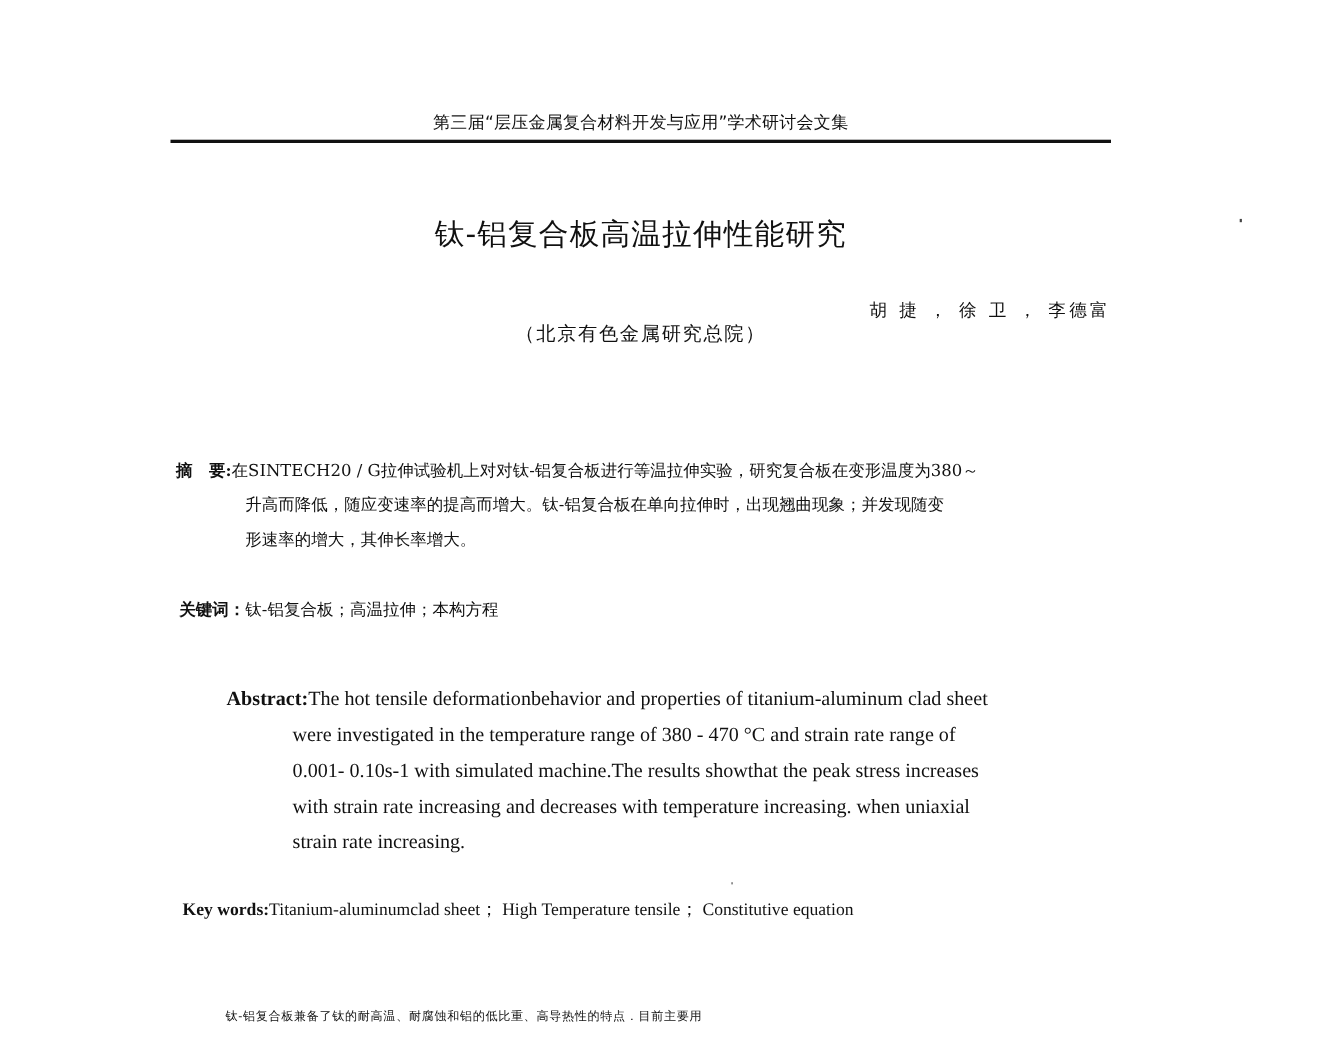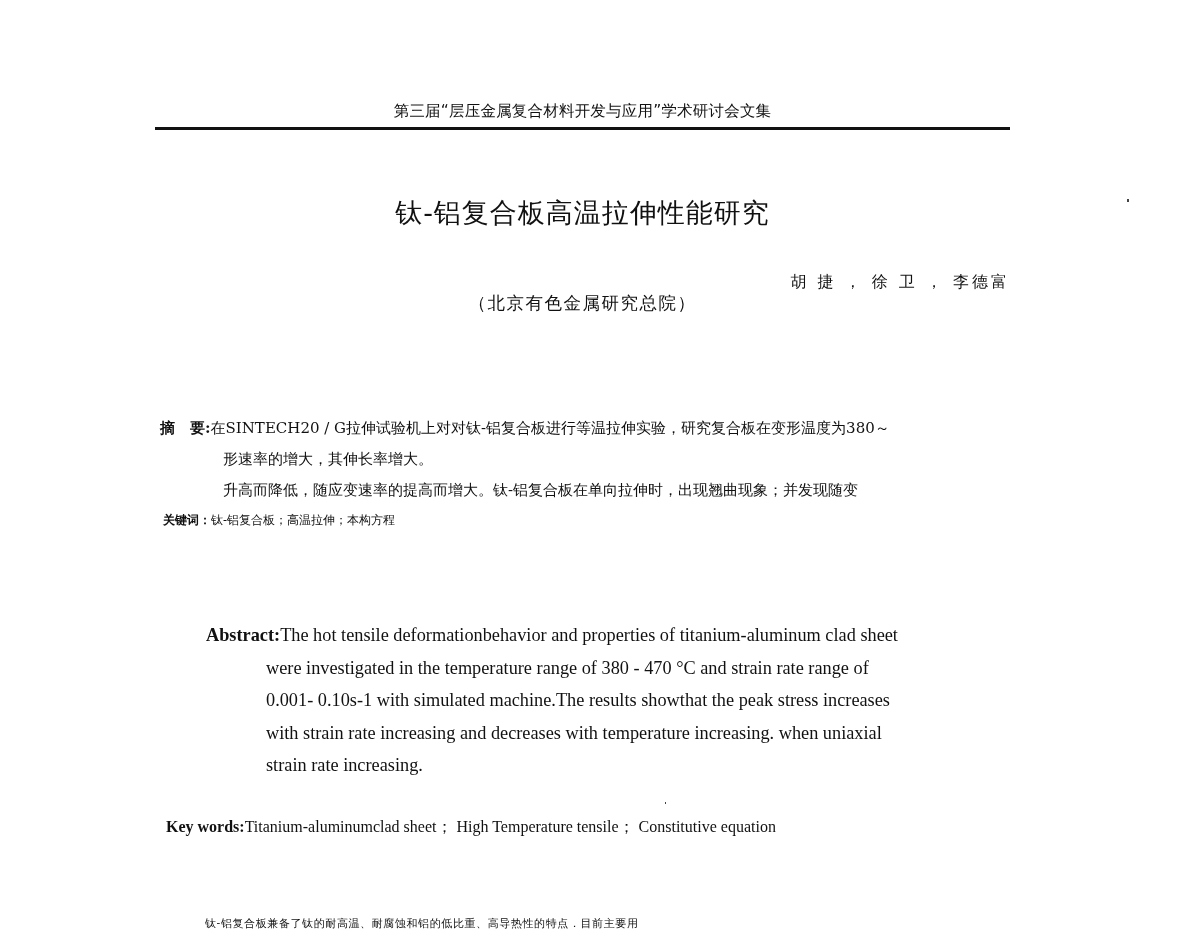--- a/index.html
+++ b/index.html
@@ -31,21 +31,21 @@
     font-size: 17.5px; letter-spacing: 1.5px;
   }
   .cn-abs {
     left: 160px; width: 860px; top: 413px;
     font-size: 15px; line-height: 31px;
   }
   .cn-abs .label { font-weight: bold; }
   .cn-line { white-space: nowrap; }
   .cn-indent { padding-left: 63px; }
   .cn-kw {
-    left: 163px; top: 512px; font-size: 12px; white-space: nowrap;
+    left: 163px; top: 545px; font-size: 15px; white-space: nowrap;
   }
   .cn-kw .label { font-weight: bold; }
   .en-abs {
     left: 166px; width: 846px; top: 619px;
     font-family: "Liberation Serif", "DejaVu Serif", serif;
     font-size: 18.3px; line-height: 32.6px;
   }
   .en-line { white-space: nowrap; }
   .en-indent { padding-left: 100px; }
   .en-abs .label { font-weight: bold; margin-left: 40px; }
@@ -69,22 +69,22 @@
 <div class="abs title">钛-铝复合板高温拉伸性能研究</div>
 <div class="abs authors">胡 捷 ， 徐 卫 ， 李德富</div>
 <div class="abs affiliation">（北京有色金属研究总院）</div>
 
 <div class="abs speck" style="left:1127px; top:199px;"></div>
 
 <div class="abs cn-abs">
   <div class="cn-line">
     <span class="label">摘　要:</span><span>在SINTECH20 / G拉伸试验机上对对钛-铝复合板进行等温拉伸实验，研究复合板在变形温度为380～</span>
   </div>
+  <div class="cn-line cn-indent">升高而降低，随应变速率的提高而增大。钛-铝复合板在单向拉伸时，出现翘曲现象；并发现随变</div>
   <div class="cn-line cn-indent">形速率的增大，其伸长率增大。</div>
-  <div class="cn-line cn-indent">升高而降低，随应变速率的提高而增大。钛-铝复合板在单向拉伸时，出现翘曲现象；并发现随变</div>
 </div>
 
 <div class="abs cn-kw">
   <span class="label">关键词：</span><span>钛-铝复合板；高温拉伸；本构方程</span>
 </div>
 
 <div class="abs en-abs">
   <div class="en-line">
     <span class="label">Abstract:</span><span>The hot tensile deformationbehavior and properties of titanium-aluminum clad sheet</span>
   </div>

